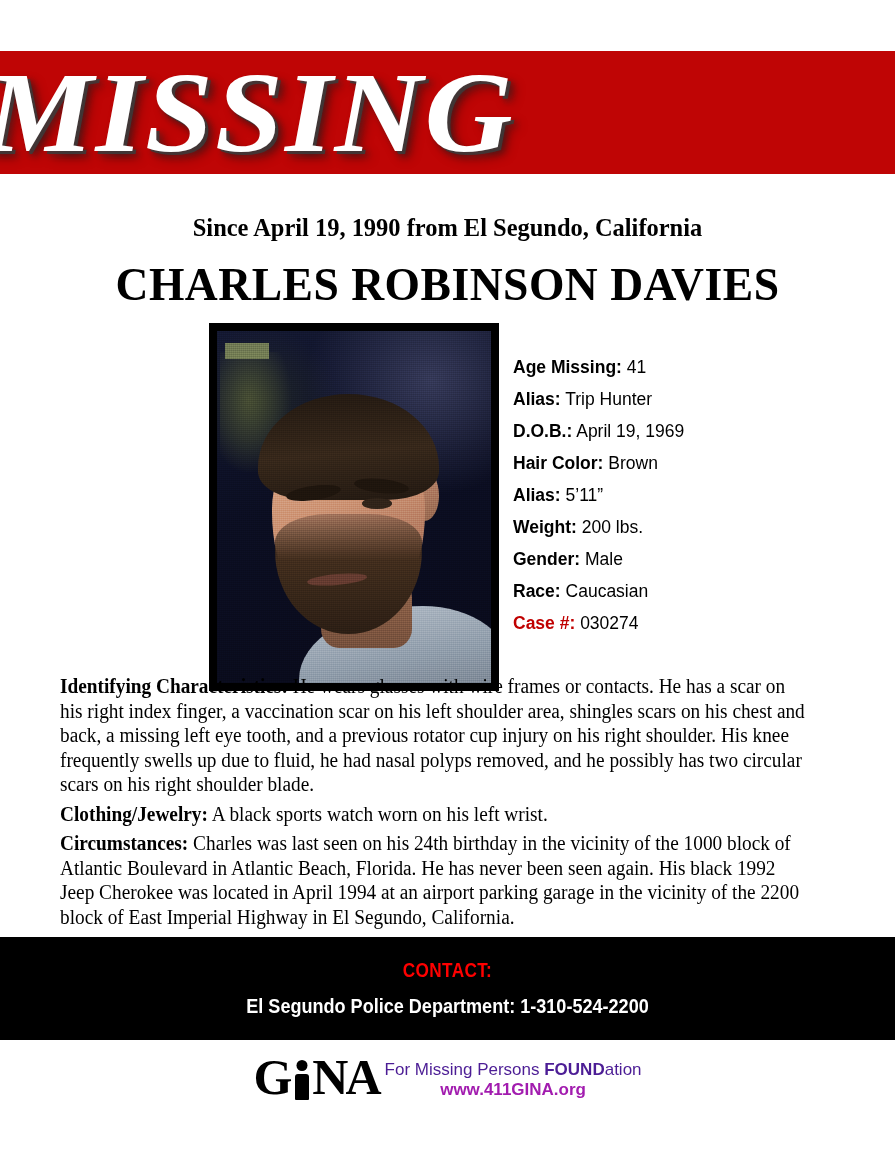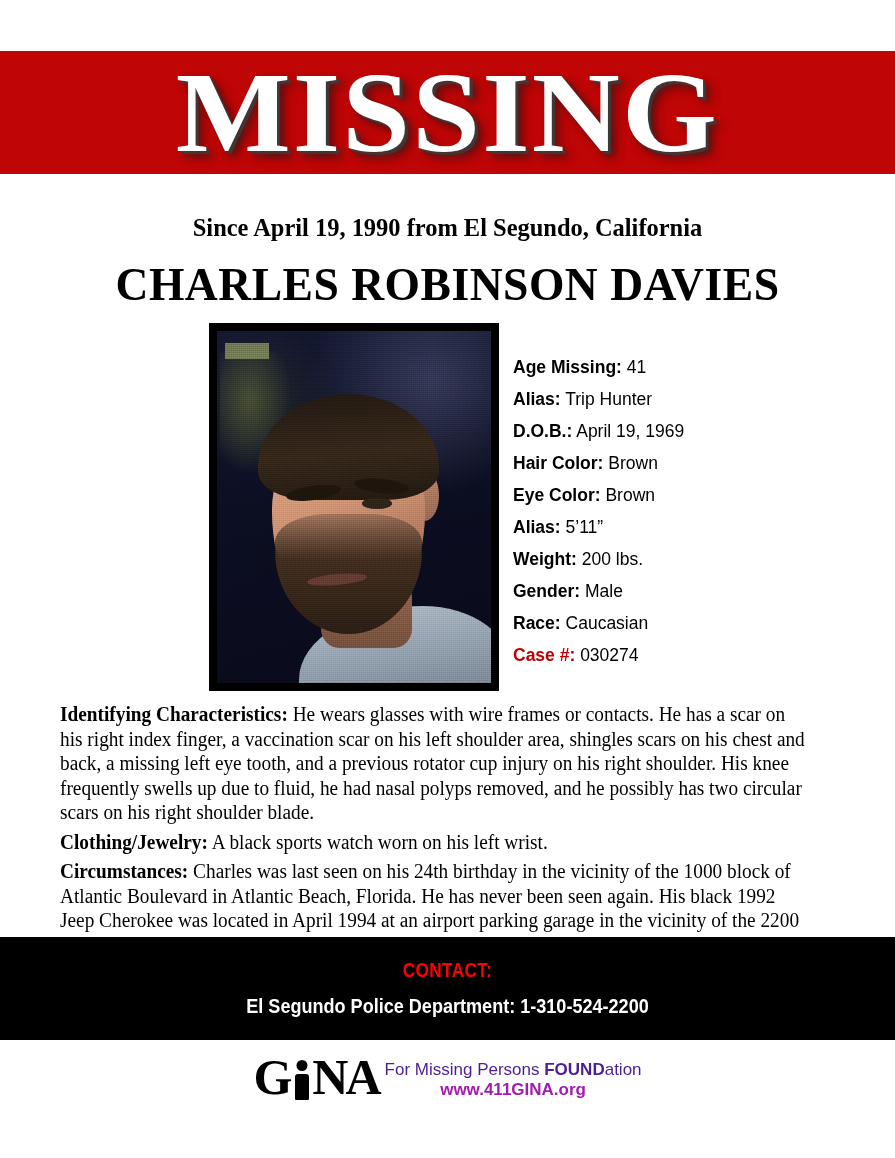--- a/index.html
+++ b/index.html
@@ -25,21 +25,22 @@
   
   .missing-banner {
     position: absolute;
     left: 0;
     top: 51px;
     width: 895px;
     height: 123px;
     background: #bf0505;
     display: flex;
     align-items: center;
-    justify-content: center;
+    justify-content: flex-start;
+    font-style: italic;
   }
   .missing-word {
     font-family: "Liberation Serif", "DejaVu Serif", serif;
     font-weight: bold;
     font-size: 115px;
     line-height: 1;
     letter-spacing: 2px;
     color: #ffffff;
     transform: scaleX(1.06);
     text-shadow:
@@ -244,21 +245,21 @@
     color: #c00000;
   }
   .detail-value {
     font-weight: normal;
   }
 
   
   .description {
     position: absolute;
     left: 60px;
-    top: 702px;
+    top: 674px;
     width: 775px;
   }
   .desc-para {
     font-family: "Liberation Serif", "DejaVu Serif", serif;
     font-size: 20px;
     line-height: 24.5px;
     color: #000000;
     text-align: left;
     margin: 0 0 5px 0;
     transform: scaleX(0.965);
@@ -418,23 +419,20 @@
       <span class="detail-label">Age Missing:</span><span class="detail-value"> 41</span>
     </div>
     <div class="detail-row">
       <span class="detail-label">Alias:</span><span class="detail-value"> Trip Hunter</span>
     </div>
     <div class="detail-row">
       <span class="detail-label">D.O.B.:</span><span class="detail-value"> April 19, 1969</span>
     </div>
     <div class="detail-row">
       <span class="detail-label">Hair Color:</span><span class="detail-value">  Brown</span>
-    </div>
-    <div class="detail-row">
-      <span class="detail-label">Eye Color:</span><span class="detail-value">  Brown</span>
     </div>
     <div class="detail-row">
       <span class="detail-label">Alias:</span><span class="detail-value">  5’11”</span>
     </div>
     <div class="detail-row">
       <span class="detail-label">Weight:</span><span class="detail-value">  200 lbs.</span>
     </div>
     <div class="detail-row">
       <span class="detail-label">Gender:</span><span class="detail-value">  Male</span>
     </div>

